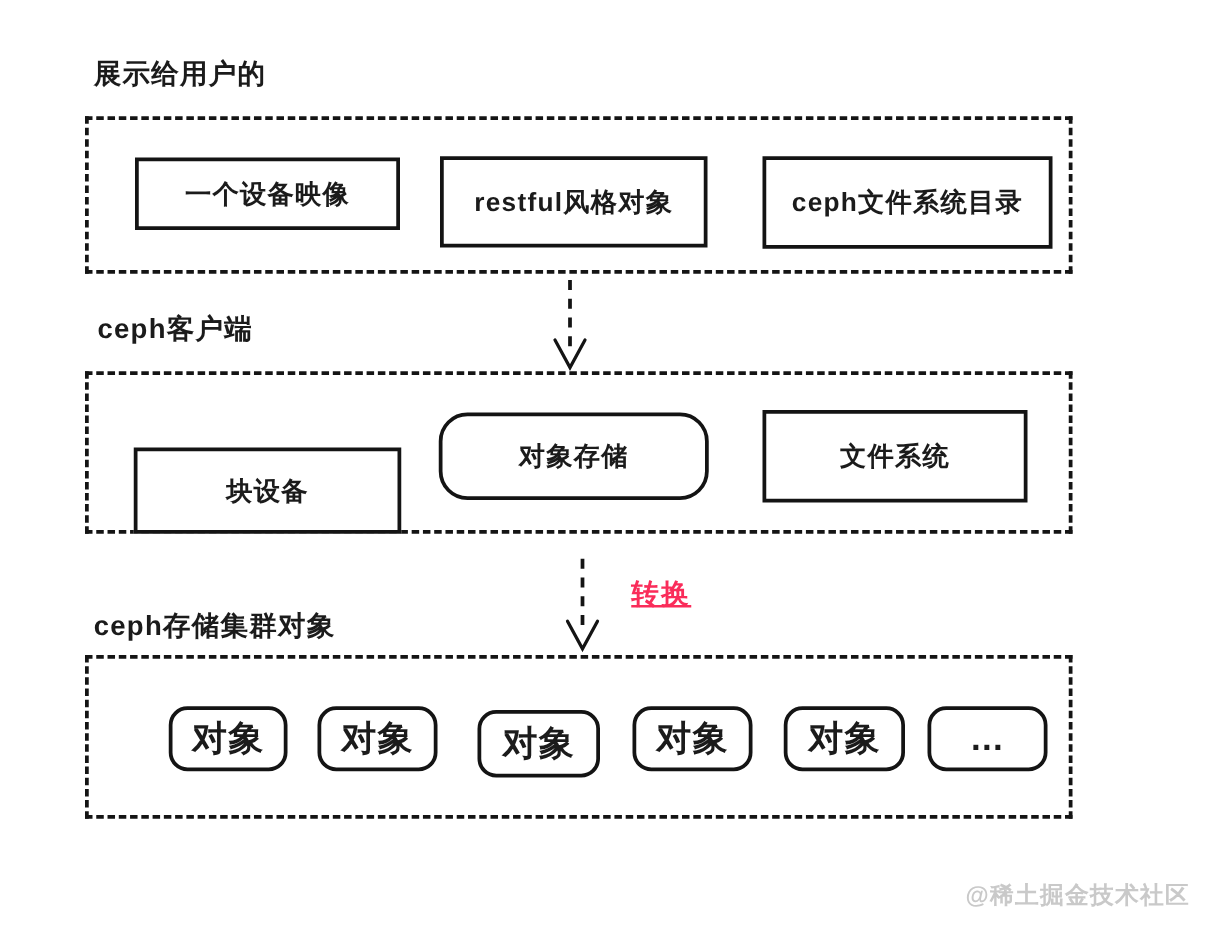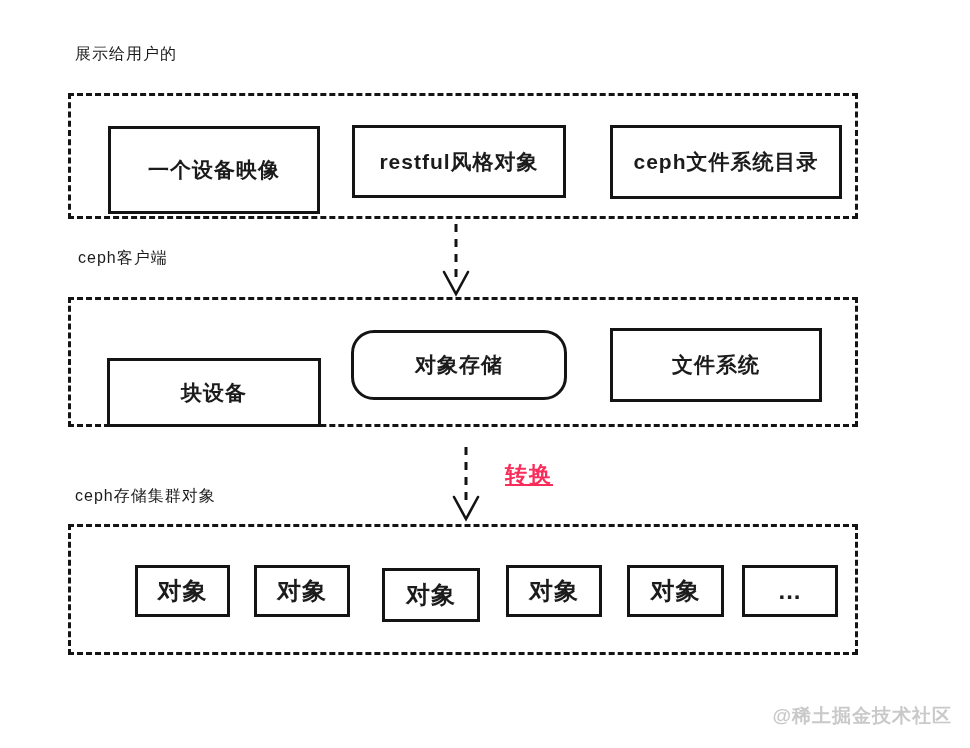--- a/index.html
+++ b/index.html
@@ -11,22 +11,22 @@
     width: 970px;
     height: 748px;
     position: relative;
     font-family: "Liberation Sans", "DejaVu Sans", sans-serif;
     color: #161616;
     overflow: hidden;
   }
   .abs { position: absolute; }
 
   .section-label {
-    font-size: 16px;
-    font-weight: 400;
+    font-size: 22px;
+    font-weight: 700;
     letter-spacing: 1px;
     color: #1b1b1b;
     white-space: nowrap;
   }
 
   .dashed-container {
     border: 3px dashed #141414;
     background: transparent;
     box-sizing: border-box;
   }
@@ -39,21 +39,22 @@
     align-items: center;
     justify-content: center;
     font-size: 21px;
     font-weight: 600;
     letter-spacing: 1px;
     color: #1b1b1b;
     white-space: nowrap;
   }
 
   .small-box {
-    font-size: 24px;
+    font-size: 28px;
+    border-radius: 15px;
   }
 
   .arrow-svg { display: block; }
 
   .convert-label {
     font-size: 22px;
     font-weight: 600;
     letter-spacing: 2px;
     color: #fa2c5a;
     white-space: nowrap;
@@ -67,21 +68,21 @@
     white-space: nowrap;
   }
 </style>
 </head>
 <body>
 
 <div class="abs section-label" style="left:75px; top:44px;">展示给用户的</div>
 
 <div class="abs dashed-container" style="left:68px; top:93px; width:790px; height:126px;"></div>
 
-<div class="abs node-box" style="left:108px; top:126px; width:212px; height:88px;">一个设备映像</div>
+<div class="abs node-box" style="left:108px; top:126px; width:212px; height:58px;">一个设备映像</div>
 
 <div class="abs node-box" style="left:352px; top:125px; width:214px; height:73px;">restful风格对象</div>
 
 <div class="abs node-box" style="left:610px; top:125px; width:232px; height:74px;">ceph文件系统目录</div>
 
 <svg class="abs arrow-svg" style="left:441px; top:222px;" width="30" height="76" viewBox="0 0 30 76">
   <line x1="15" y1="2" x2="15" y2="58" stroke="#141414" stroke-width="3" stroke-dasharray="8,7"></line>
   <path d="M3 50 L15 72 L27 50" fill="none" stroke="#141414" stroke-width="2.6" stroke-linecap="round"></path>
 </svg>
 

